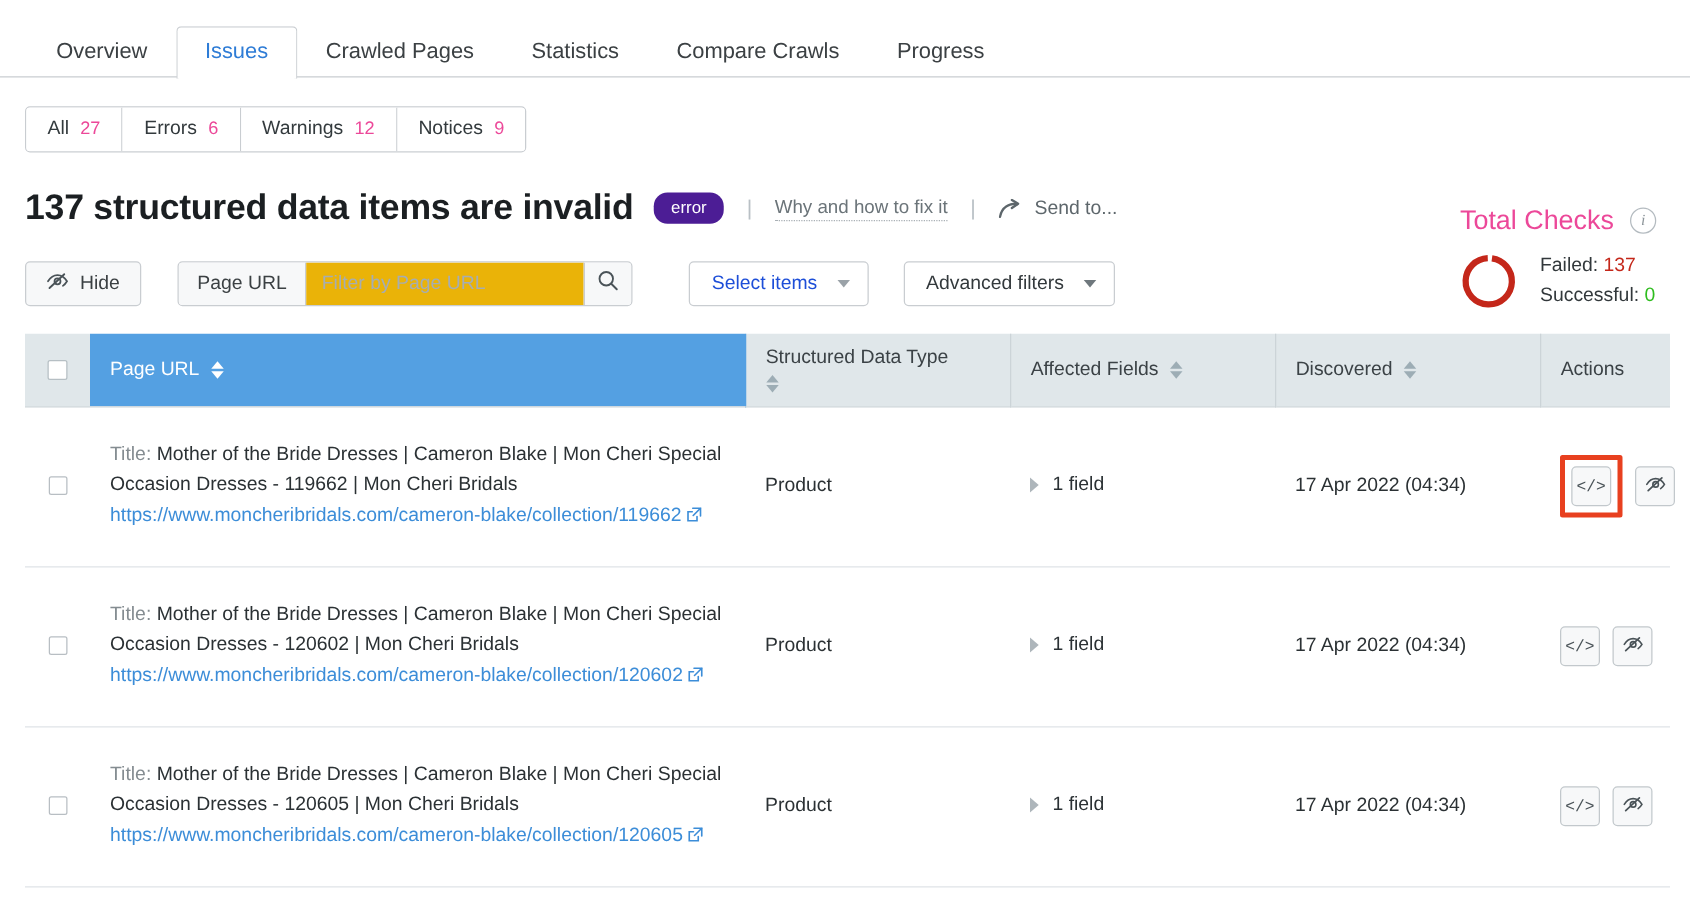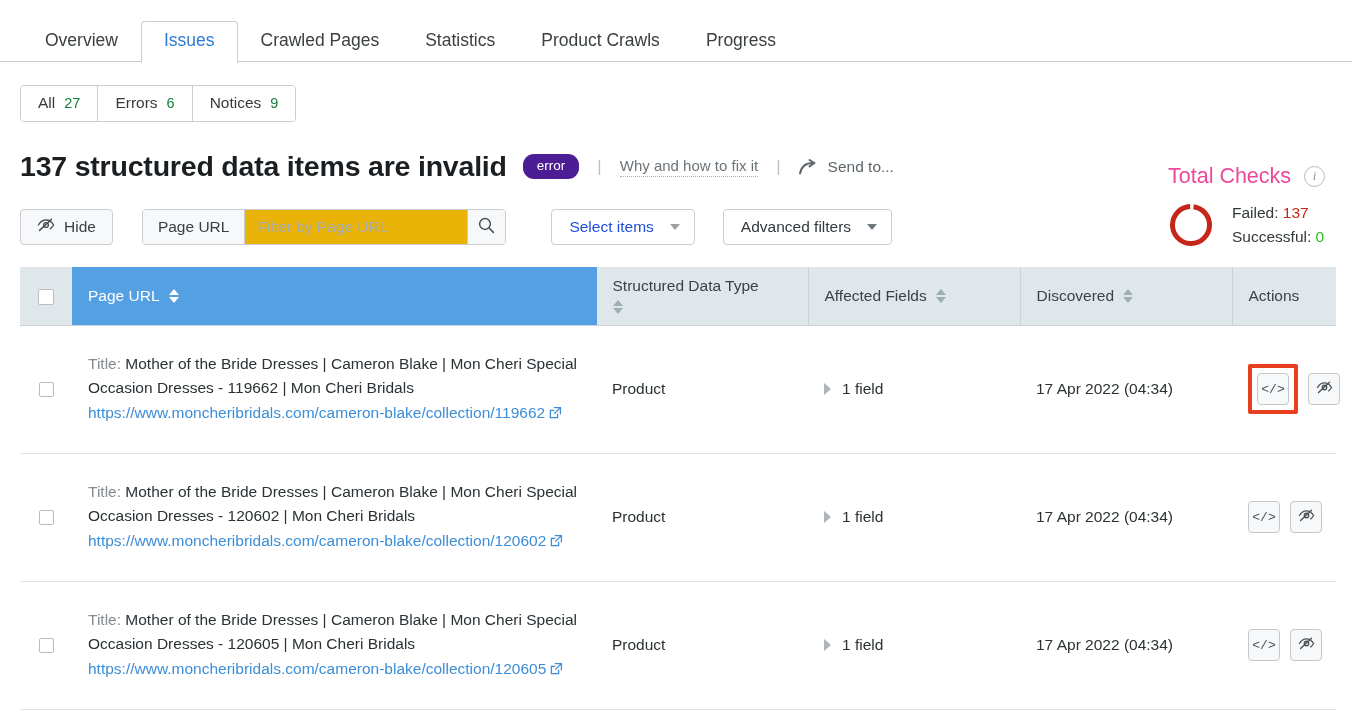--- a/index.html
+++ b/index.html
@@ -65,21 +65,21 @@
     align-items: baseline;
     gap: 9px;
     padding: 8px 17px 9px 17px;
     font-size: 15.5px;
     color: #333a3d;
     cursor: pointer;
     border-right: 1px solid #c9cdd1;
     background: #fff;
   }
   .seg:last-child { border-right: none; }
-  .seg .cnt { color: #15803d; font-size: 14.5px; }
+  .seg .cnt { color: #ec4899; font-size: 14.5px; }
 
   
   .titlerow {
     display: flex;
     align-items: center;
     margin: 28px 0 0 20px;
     gap: 0;
   }
   .h1 {
     font-size: 28.5px;
@@ -348,33 +348,37 @@
 <body>
 
 
 
 
 <div class="tabbar">
   <div class="tab">Overview</div>
   <div class="tab active">Issues</div>
   <div class="tab">Crawled Pages</div>
   <div class="tab">Statistics</div>
-  <div class="tab">Product Crawls</div>
+  <div class="tab">Compare Crawls</div>
   <div class="tab">Progress</div>
 </div>
 
 
 <div class="seg-wrap">
   <div class="seg">
     <span>All</span>
     <span class="cnt">27</span>
   </div>
   <div class="seg">
     <span>Errors</span>
     <span class="cnt">6</span>
+  </div>
+  <div class="seg">
+    <span>Warnings</span>
+    <span class="cnt">12</span>
   </div>
   <div class="seg">
     <span>Notices</span>
     <span class="cnt">9</span>
   </div>
 </div>
 
 
 <div class="titlerow">
   <div class="h1">137 structured data items are invalid</div>

